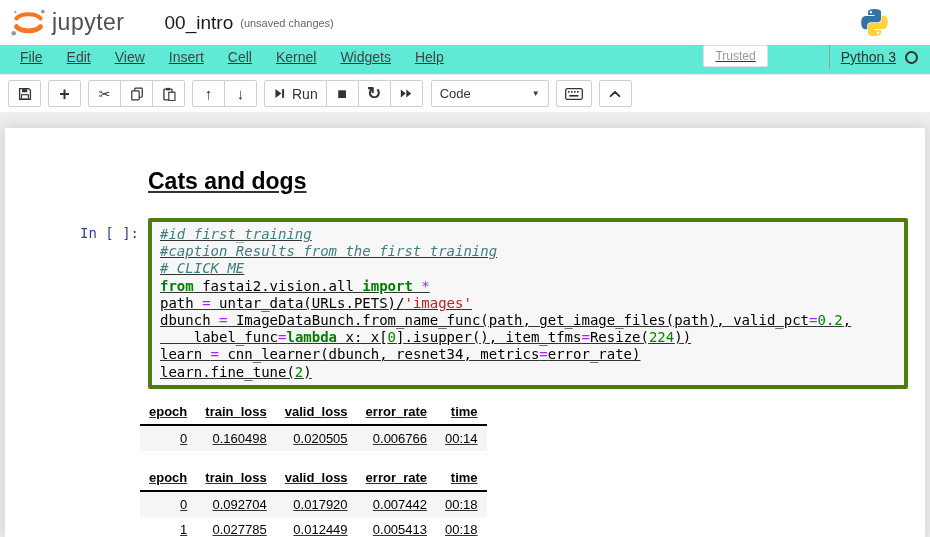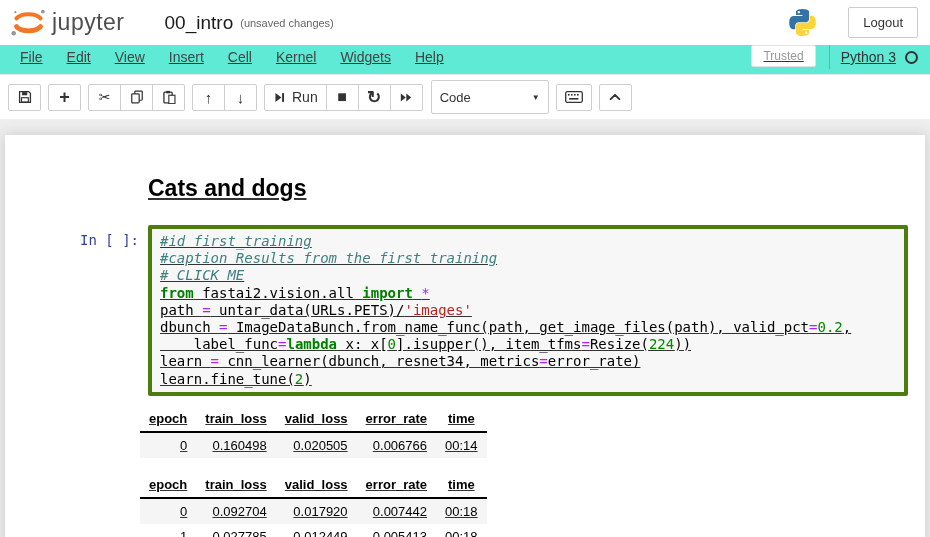--- a/index.html
+++ b/index.html
@@ -33,42 +33,42 @@
     height:30px; background:#5eead4; border-bottom:1px solid #e7e7e7;
     display:flex; align-items:flex-start; padding:0 8px;text-decoration:underline;
   }
   .menu-left { display:flex; align-items:center; }
   .menu-item { padding:4px 12px; font-size:14px; color:#444; cursor:pointer; }
   .trusted-btn {
     border:1px solid #e1e1e1; background:#fff; border-radius:2px;
     color:#999; font-size:12px; padding:3px 11px; margin-right:13px;
     font-family:inherit; cursor:pointer;
   }
-  .kernel { display:flex; align-items:center; gap:9px; border-left:1px solid #9a9a9a; padding-left:11px; height:24px; margin-right:4px; }
+  .kernel { display:flex; align-items:center; gap:9px; border-left:1px solid #9a9a9a; padding-left:11px; height:24px; margin-right:4px;margin-left:48px; }
   .kernel-name { font-size:14px; color:#333; }
   .kernel-status { width:13px; height:13px; border:2px solid #333; border-radius:50%; display:inline-block; }
 
   
   .toolbar {
     background:#fff; padding:5px 8px;
     display:flex; align-items:center; gap:7px;
   }
   .btn-group { display:flex; }
   .btn {
     height:27px; min-width:33px; border:1px solid #cfcfcf; background:#fff;
     display:flex; align-items:center; justify-content:center; gap:6px;
     padding:0 8px; font-size:14px; color:#333; cursor:pointer;
     font-family:inherit; border-radius:0; margin-left:-1px;
   }
   .btn-group .btn:first-child { border-radius:2px 0 0 2px; margin-left:0; }
   .btn-group .btn:last-child  { border-radius:0 2px 2px 0; }
   .btn-group .btn:only-child  { border-radius:2px; }
   .txt-ic { font-size:15px; font-weight:bold; line-height:1; color:#333; }
   .cell-select {
-    width:118px; height:34px; border:1px solid #cfcfcf; border-radius:2px;
+    width:118px; height:27px; border:1px solid #cfcfcf; border-radius:2px;
     background:#fff; display:flex; align-items:center; justify-content:space-between;
     padding:0 8px; font-size:13px; color:#333; cursor:pointer; margin-left:1px;
   }
   .caret { font-size:8px; color:#333; }
 
   
   .page {
     margin:16px 5px 0 5px; background:#fff; height:409px;
     box-shadow:0 0 12px 1px rgba(87,87,87,.2);
     padding-top:40px; overflow:hidden;
@@ -94,21 +94,21 @@
   .tok-plain   { color:#000; }
   .tok-comment { color:#408080; font-style:italic; }
   .tok-keyword { color:#008000; font-weight:bold; }
   .tok-op      { color:#AA22FF; }
   .tok-string  { color:#BA2121; }
   .tok-number  { color:#008800; }
 
   .out-cell { margin-top:9px; }
   table.dataframe { border-collapse:collapse; margin:0 0 13px -8px; font-size:13px; color:#000; }
   table.dataframe th {
-    font-weight:bold; padding:6px 9px 5px 9px;
+    font-weight:bold; text-align:right; padding:6px 9px 5px 9px;
     border-bottom:2px solid #000; line-height:15px;
   }
   table.dataframe td { text-align:right; padding:5px 9px; line-height:15px; border:none; }
   table.dataframe tbody tr:nth-child(odd) { background:#f5f5f5; }
   table.dataframe th.col-epoch, table.dataframe td.col-epoch { min-width:46px; }
   table.dataframe th.col-time,  table.dataframe td.col-time  { min-width:44px; }
 </style>
 </head>
 <body>
 
@@ -125,21 +125,20 @@
       </svg>
       <span class="logo-text">jupyter</span>
     </div>
     <span class="nb-title">00_intro</span>
     <span class="autosave">(unsaved changes)</span>
     <div class="spacer"></div>
     <svg class="python-logo" width="31" height="31" viewBox="0 0 32 32">
       <path fill="#3473A6" d="M15.9 2c-7.1 0-6.6 3.1-6.6 3.1l.01 3.2h6.7v1H6.8S2.3 8.8 2.3 16c0 7.2 3.9 6.9 3.9 6.9h2.3v-3.3s-.13-3.9 3.87-3.9h6.6s3.8.06 3.8-3.7V5.2S23.4 2 15.9 2zm-3.7 2.2c.67 0 1.2.54 1.2 1.2 0 .67-.53 1.2-1.2 1.2-.66 0-1.2-.53-1.2-1.2 0-.66.54-1.2 1.2-1.2z"></path>
       <path fill="#FFD43B" d="M16.1 30c7.1 0 6.6-3.1 6.6-3.1l-.01-3.2H16v-1h9.2s4.5.55 4.5-6.7c0-7.2-3.9-6.9-3.9-6.9h-2.3v3.3s.13 3.9-3.87 3.9H13s-3.8-.06-3.8 3.7v5.8S8.6 30 16.1 30zm3.7-2.2c-.67 0-1.2-.54-1.2-1.2 0-.67.53-1.2 1.2-1.2.66 0 1.2.53 1.2 1.2 0 .66-.54 1.2-1.2 1.2z"></path>
     </svg>
-    <button class="logout-btn">Logout</button>
   </header>
 
   <nav class="menubar">
     <div class="menu-left">
         <span class="menu-item">File</span>
         <span class="menu-item">Edit</span>
         <span class="menu-item">View</span>
         <span class="menu-item">Insert</span>
         <span class="menu-item">Cell</span>
         <span class="menu-item">Kernel</span>

